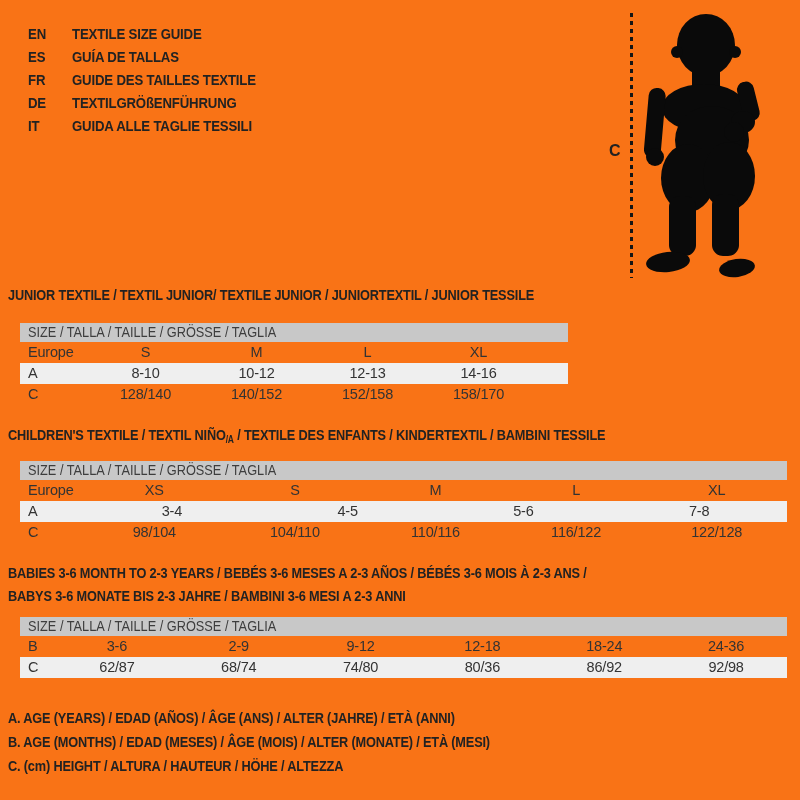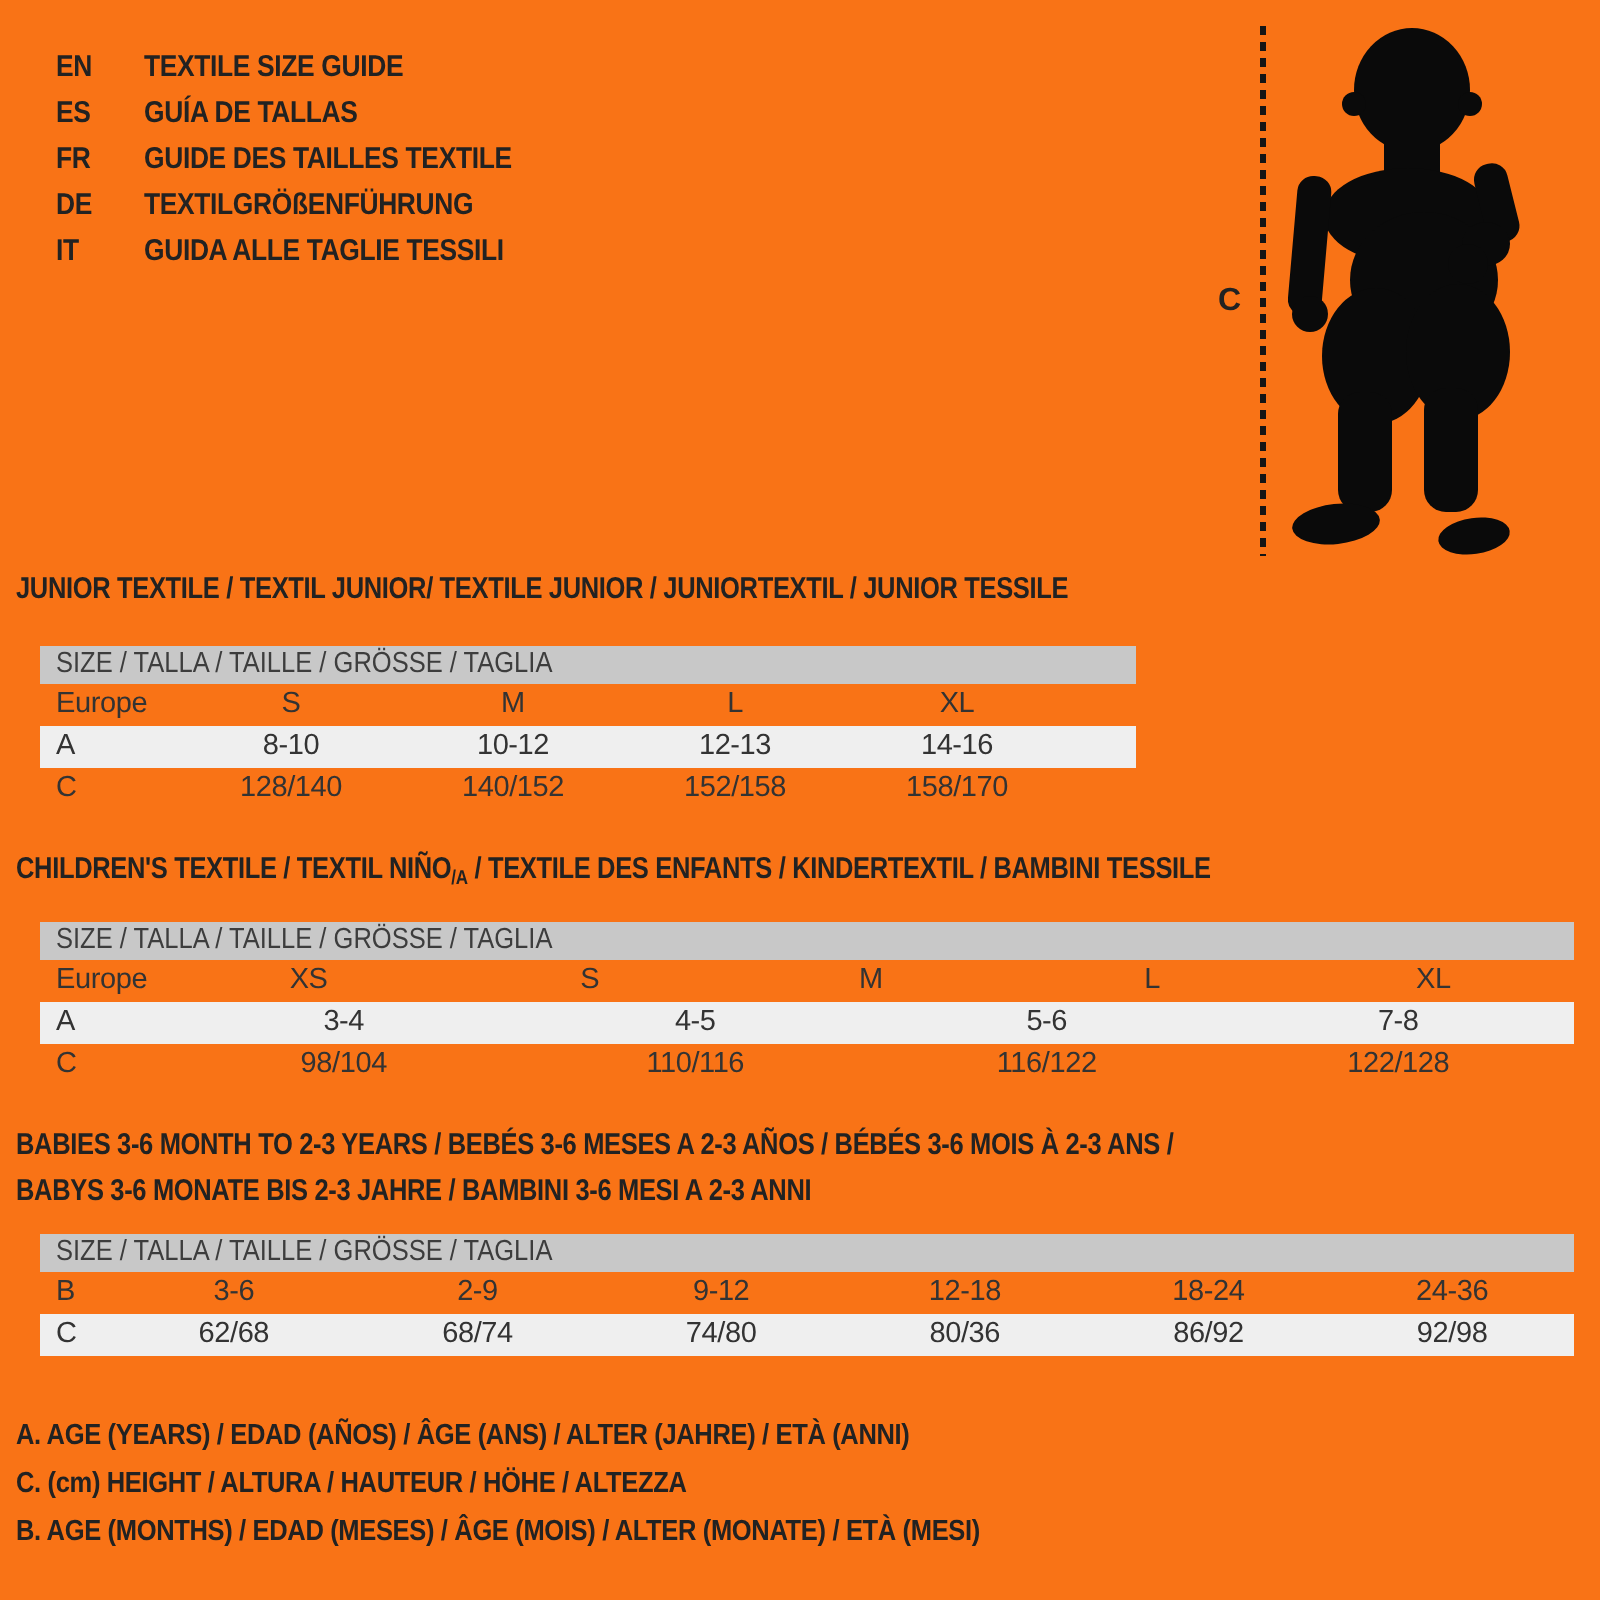--- a/index.html
+++ b/index.html
@@ -157,20 +157,21 @@
     <div class="trow shaded">
       <span class="lbl">A</span>
       <span class="cell">3-4</span>
       <span class="cell">4-5</span>
       <span class="cell">5-6</span>
       <span class="cell">7-8</span>
     </div>
     <div class="trow">
       <span class="lbl">C</span>
       <span class="cell">98/104</span>
+      <span class="cell">104/110</span>
       <span class="cell">110/116</span>
       <span class="cell">116/122</span>
       <span class="cell">122/128</span>
     </div>
   </div>
 
   <div class="abs sec-heading" style="top:561px; line-height:23px;">
     <span class="cond85" style="display:block;">BABIES 3-6 MONTH TO 2-3 YEARS / BEBÉS 3-6 MESES A 2-3 AÑOS / BÉBÉS 3-6 MOIS À 2-3 ANS /</span>
     <span class="cond85" style="display:block;">BABYS 3-6 MONATE BIS 2-3 JAHRE / BAMBINI 3-6 MESI A 2-3 ANNI</span>
   </div>
@@ -182,28 +183,28 @@
       <span class="lbl">B</span>
       <span class="cell">3-6</span>
       <span class="cell">2-9</span>
       <span class="cell">9-12</span>
       <span class="cell">12-18</span>
       <span class="cell">18-24</span>
       <span class="cell">24-36</span>
     </div>
     <div class="trow shaded">
       <span class="lbl">C</span>
-      <span class="cell">62/68</span>
+      <span class="cell">62/87</span>
       <span class="cell">68/74</span>
       <span class="cell">74/80</span>
       <span class="cell">80/36</span>
       <span class="cell">86/92</span>
       <span class="cell">92/98</span>
     </div>
   </div>
 
   <div class="abs footnotes">
     <div class="footnote"><span class="cond">A. AGE (YEARS) / EDAD (AÑOS) / ÂGE (ANS) / ALTER (JAHRE) / ETÀ (ANNI)</span></div>
+    <div class="footnote"><span class="cond">B. AGE (MONTHS) / EDAD (MESES) / ÂGE (MOIS) / ALTER (MONATE) / ETÀ (MESI)</span></div>
     <div class="footnote"><span class="cond">C. (cm) HEIGHT / ALTURA / HAUTEUR / HÖHE / ALTEZZA</span></div>
-    <div class="footnote"><span class="cond">B. AGE (MONTHS) / EDAD (MESES) / ÂGE (MOIS) / ALTER (MONATE) / ETÀ (MESI)</span></div>
   </div>
 
 </div>
 
 </body></html>

